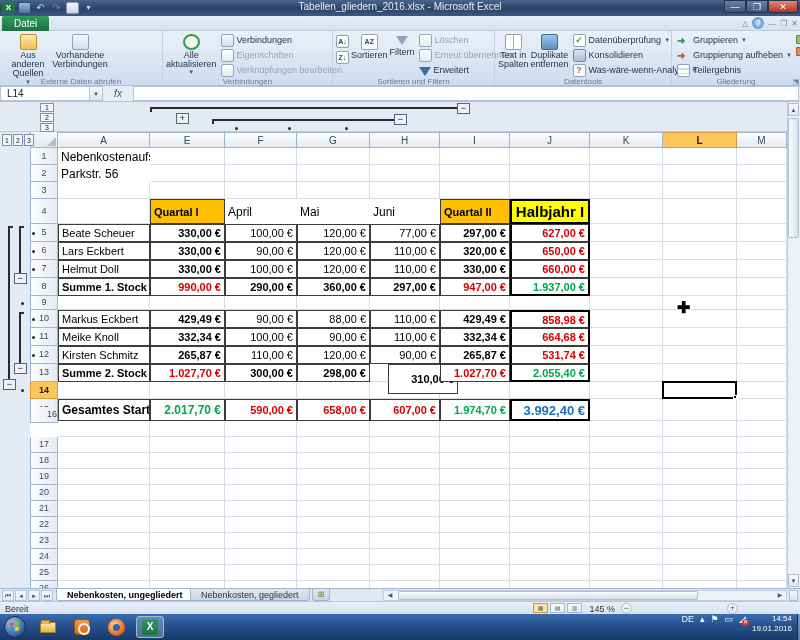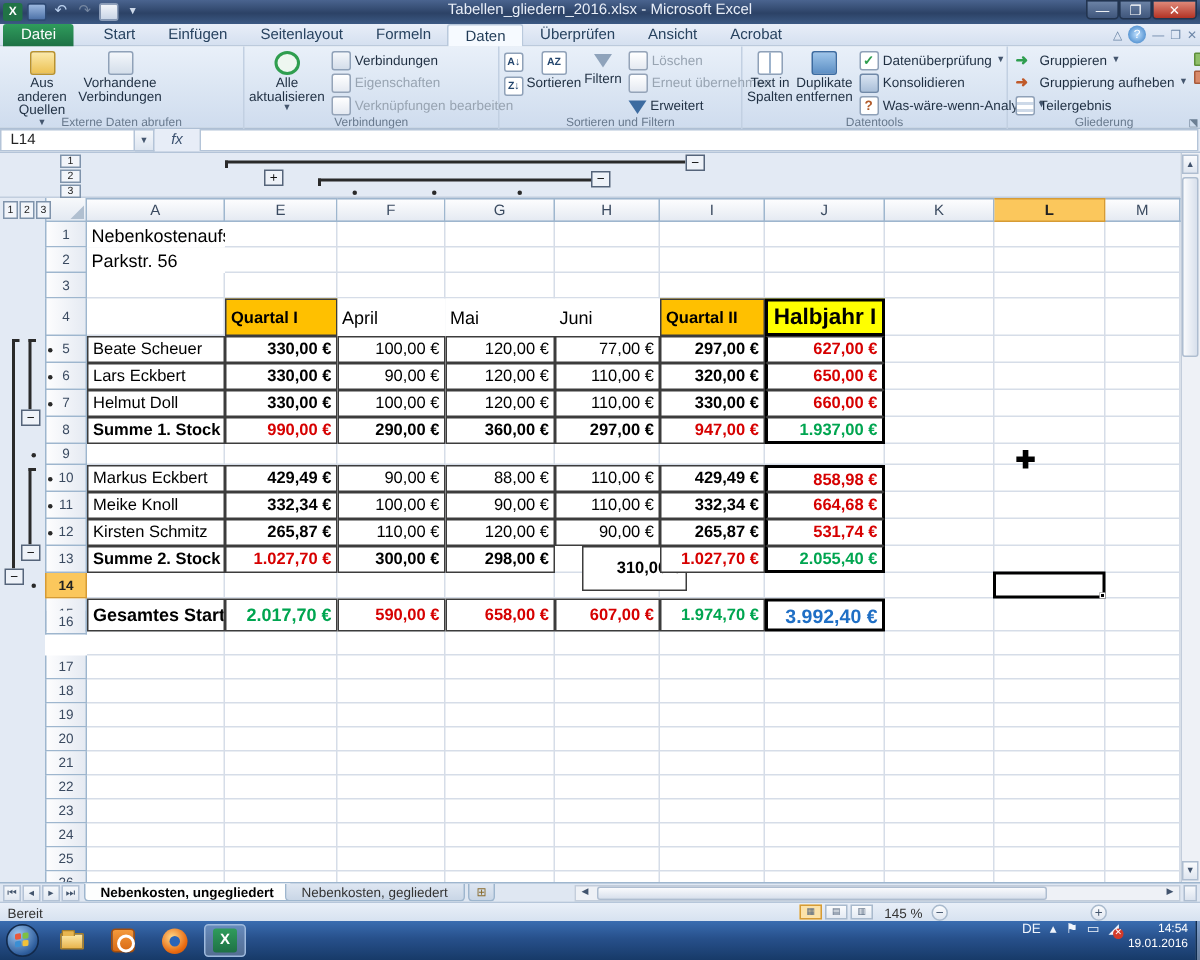--- a/index.html
+++ b/index.html
@@ -192,30 +192,20 @@
     <div class="abs wtitle">Tabellen_gliedern_2016.xlsx - Microsoft Excel</div>
     <div class="abs winbtns">
       <div class="wbtn">—</div>
       <div class="wbtn">❐</div>
       <div class="wbtn close">✕</div>
     </div>
   </div>
 
   <div class="abs tabrow">
     <div class="abs filetab">Datei</div>
-    <div class="abs rtabs" id="rtabs">
-        <div class="rtab">Start</div>
-        <div class="rtab">Einfügen</div>
-        <div class="rtab">Seitenlayout</div>
-        <div class="rtab">Formeln</div>
-        <div class="rtab active">Daten</div>
-        <div class="rtab">Überprüfen</div>
-        <div class="rtab">Ansicht</div>
-        <div class="rtab">Acrobat</div>
-      </div>
     <div class="abs ribbonextras">
       <span>△</span>
       <span class="helpbtn">?</span>
       <span>—</span>
       <span>❐</span>
       <span>✕</span>
     </div>
   </div>
 
   <div class="abs ribbon">
@@ -412,21 +402,21 @@
       <div class="abs rowhdr" style="top: 140px; height: 18px; line-height: 17px;">6</div>
       <div class="abs rowhdr" style="top: 158px; height: 18px; line-height: 17px;">7</div>
       <div class="abs rowhdr" style="top: 176px; height: 18px; line-height: 17px;">8</div>
       <div class="abs rowhdr" style="top: 194px; height: 14px; line-height: 13px;">9</div>
       <div class="abs rowhdr" style="top: 208px; height: 18px; line-height: 17px;">10</div>
       <div class="abs rowhdr" style="top: 226px; height: 18px; line-height: 17px;">11</div>
       <div class="abs rowhdr" style="top: 244px; height: 18px; line-height: 17px;">12</div>
       <div class="abs rowhdr" style="top: 262px; height: 18px; line-height: 17px;">13</div>
       <div class="abs rowhdr selhdr" style="top: 280px; height: 17px; line-height: 16px;">14</div>
       <div class="abs rowhdr" style="top: 297px; height: 22px; line-height: 21px;">15</div>
-      <div class="abs rowhdr" style="top: 305px; height: 16px; line-height: 15px;">16</div>
+      <div class="abs rowhdr" style="top: 305px; height: 16px; line-height: 15px; text-align: right;">16</div>
       <div class="abs rowhdr" style="top: 335px; height: 16px; line-height: 15px;">17</div>
       <div class="abs rowhdr" style="top: 351px; height: 16px; line-height: 15px;">18</div>
       <div class="abs rowhdr" style="top: 367px; height: 16px; line-height: 15px;">19</div>
       <div class="abs rowhdr" style="top: 383px; height: 16px; line-height: 15px;">20</div>
       <div class="abs rowhdr" style="top: 399px; height: 16px; line-height: 15px;">21</div>
       <div class="abs rowhdr" style="top: 415px; height: 16px; line-height: 15px;">22</div>
       <div class="abs rowhdr" style="top: 431px; height: 16px; line-height: 15px;">23</div>
       <div class="abs rowhdr" style="top: 447px; height: 16px; line-height: 15px;">24</div>
       <div class="abs rowhdr" style="top: 463px; height: 16px; line-height: 15px;">25</div>
       <div class="abs rowhdr" style="top: 479px; height: 16px; line-height: 15px;">26</div>

